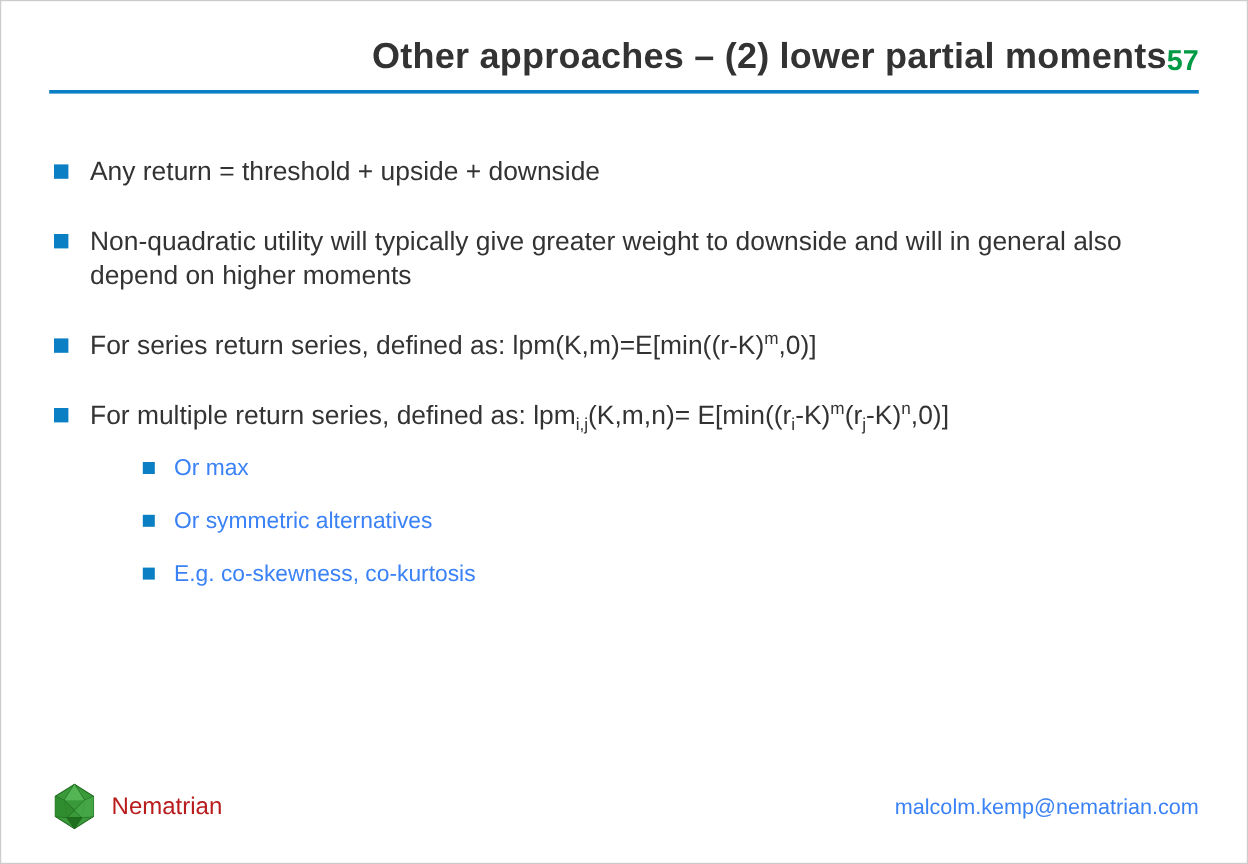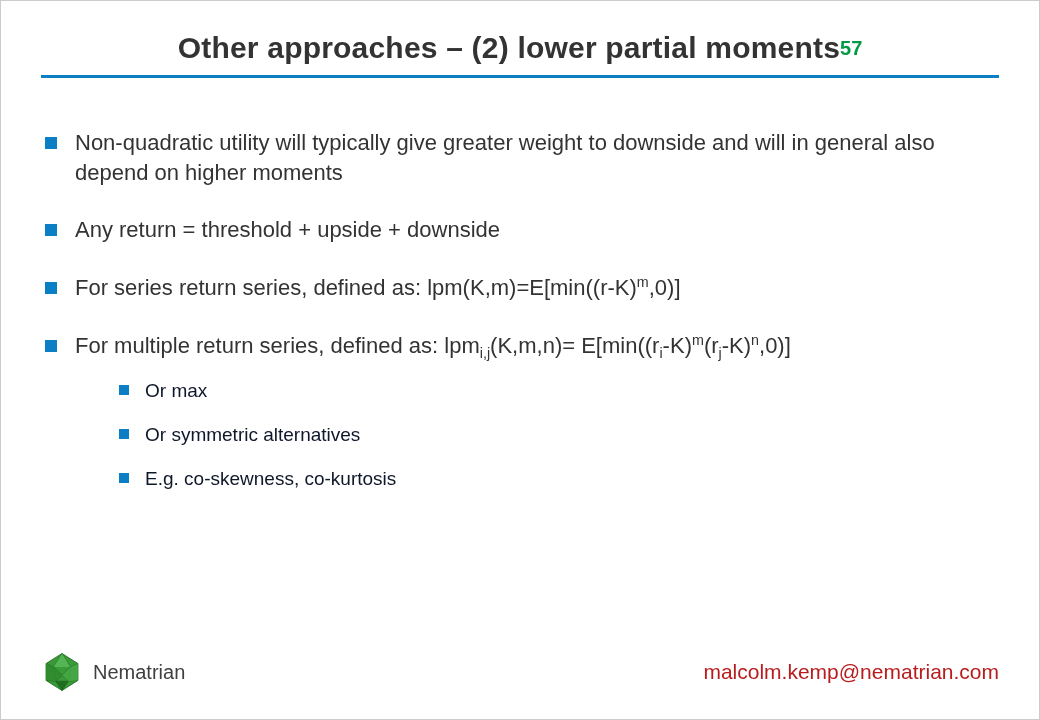--- a/index.html
+++ b/index.html
@@ -15,31 +15,31 @@
   .slide {
     box-sizing: border-box;
     position: relative;
     width: 1040px;
     height: 720px;
     padding: 30px 40px 30px 40px;
     border: 1px solid #cccccc;
   }
   .header {
     display: flex;
-    justify-content: center;
+    justify-content: flex-end;
     align-items: flex-start;
   }
   .title {
     font-size: 30px;
     font-weight: bold;
     color: #333333;
     letter-spacing: 0.2px;
   }
   .page-number {
-    font-size: 20px;
+    font-size: 24px;
     font-weight: bold;
     color: #009a44;
     margin-top: 6px;
   }
   .rule {
     margin-top: 10px;
     height: 3px;
     background: #0a7fc4;
     width: 100%;
   }
@@ -71,21 +71,21 @@
   ul.sub-list {
     list-style: none;
     padding: 0;
     margin: 18px 0 0 42px;
   }
   ul.sub-list > li {
     position: relative;
     padding-left: 28px;
     font-size: 19px;
     line-height: 1.35;
-    color: #0f172a;
+    color: #3b82f6;
     margin-bottom: 18px;
   }
   ul.sub-list > li::before {
     content: "";
     position: absolute;
     left: 2px;
     top: 7px;
     width: 10px;
     height: 10px;
     background: #0a7fc4;
@@ -103,25 +103,25 @@
     justify-content: space-between;
     align-items: center;
   }
   .brand {
     display: flex;
     align-items: center;
     gap: 10px;
   }
   .brand-name {
     font-size: 20px;
-    color: #404040;
+    color: #b91c1c;
   }
   .contact {
-    font-size: 21px;
-    color: #b91c1c;
+    font-size: 18px;
+    color: #3b82f6;
     text-align: right;
   }
   .logo svg {
     width: 42px;
     height: 42px;
     display: block;
   }
 </style>
 </head>
 <body>
@@ -131,25 +131,25 @@
   <div class="header">
     <div class="title">Other approaches – (2) lower partial moments</div>
     <div class="page-number">57</div>
   </div>
   <div class="rule"></div>
 
   <div class="content">
     <ul class="main-list">
 
       <li>
-        <span>Non-quadratic utility will typically give greater weight to downside and will in general also depend on higher moments</span>
+        <span>Any return = threshold + upside + downside</span>
       </li>
 
       <li>
-        <span>Any return = threshold + upside + downside</span>
+        <span>Non-quadratic utility will typically give greater weight to downside and will in general also depend on higher moments</span>
       </li>
 
       <li>
         <span>For series return series, defined as: </span><span class="ital">lpm</span><span>(</span><span class="ital">K</span><span>,</span><span class="ital">m</span><span>)=E[min((</span><span class="ital">r</span><span>-</span><span class="ital">K</span><span>)</span><sup class="ital">m</sup><span>,0)]</span>
       </li>
 
       <li>
         <span>For multiple return series, defined as: </span><span class="ital">lpm</span><sub class="ital">i,j</sub><span>(</span><span class="ital">K</span><span>,</span><span class="ital">m</span><span>,</span><span class="ital">n</span><span>)= E[min((</span><span class="ital">r</span><sub class="ital">i</sub><span>-</span><span class="ital">K</span><span>)</span><sup class="ital">m</sup><span>(</span><span class="ital">r</span><sub class="ital">j</sub><span>-</span><span class="ital">K</span><span>)</span><sup class="ital">n</sup><span>,0)]</span>
 
         <ul class="sub-list">

